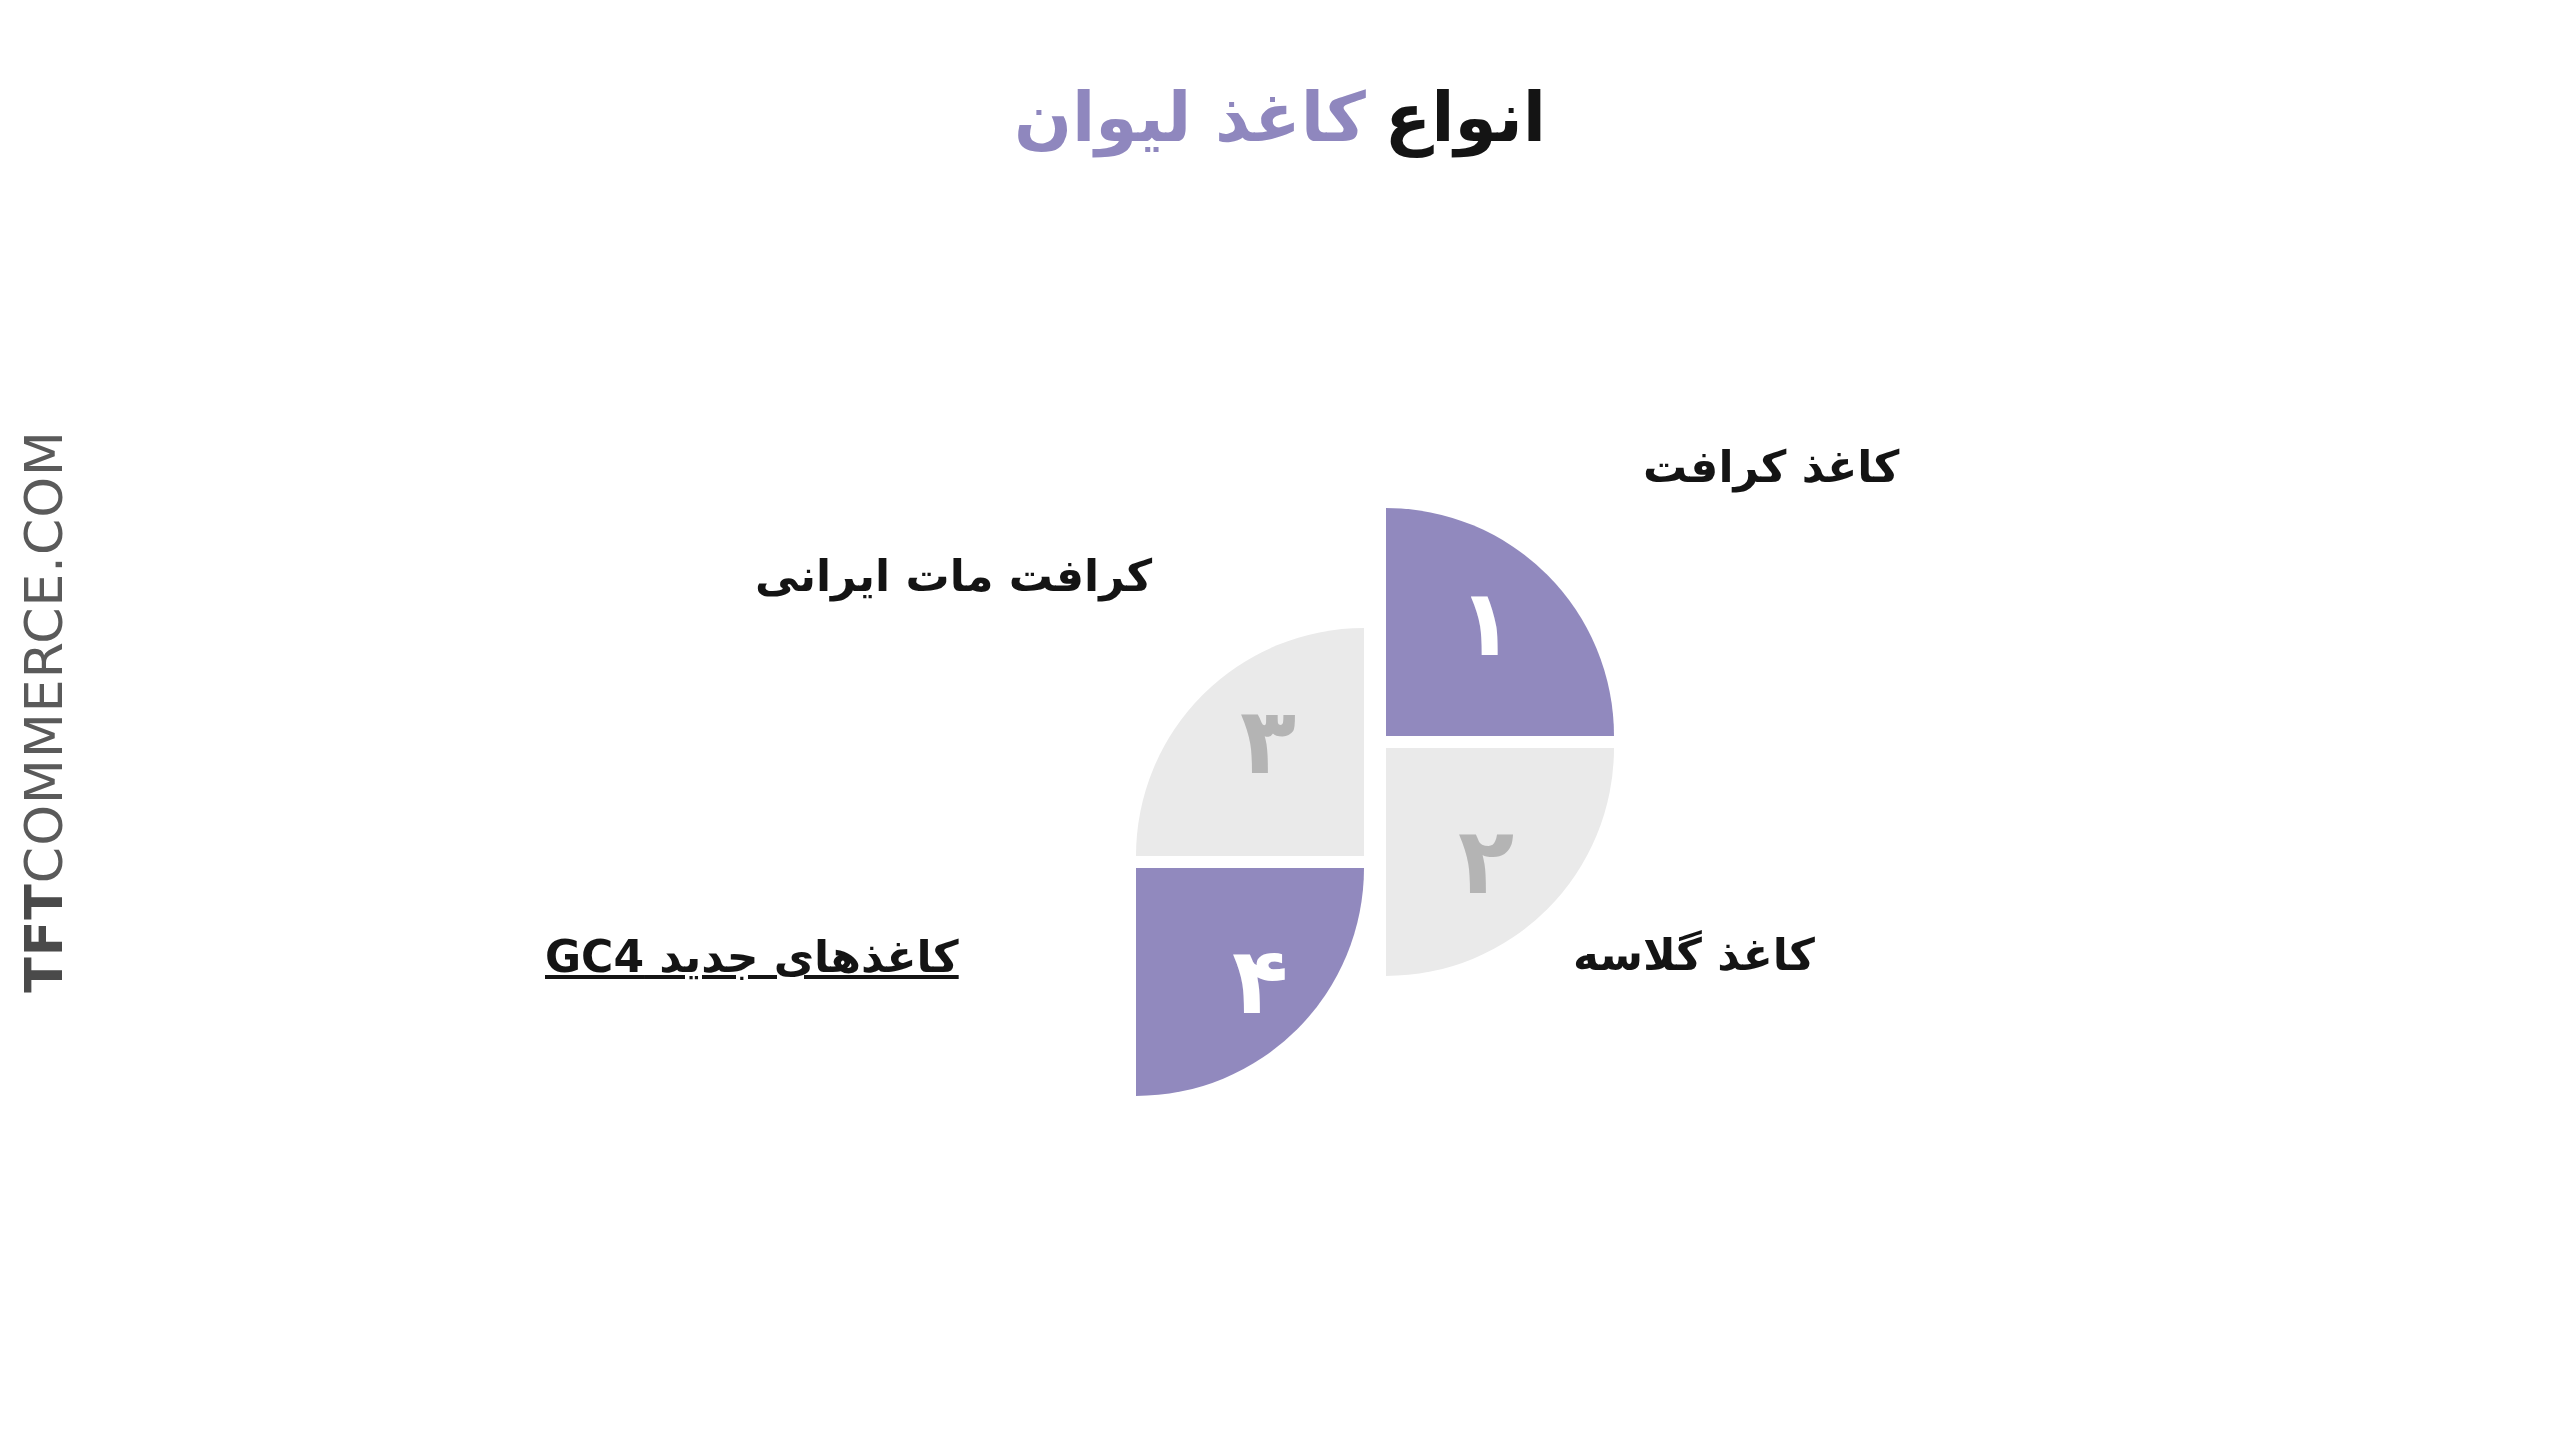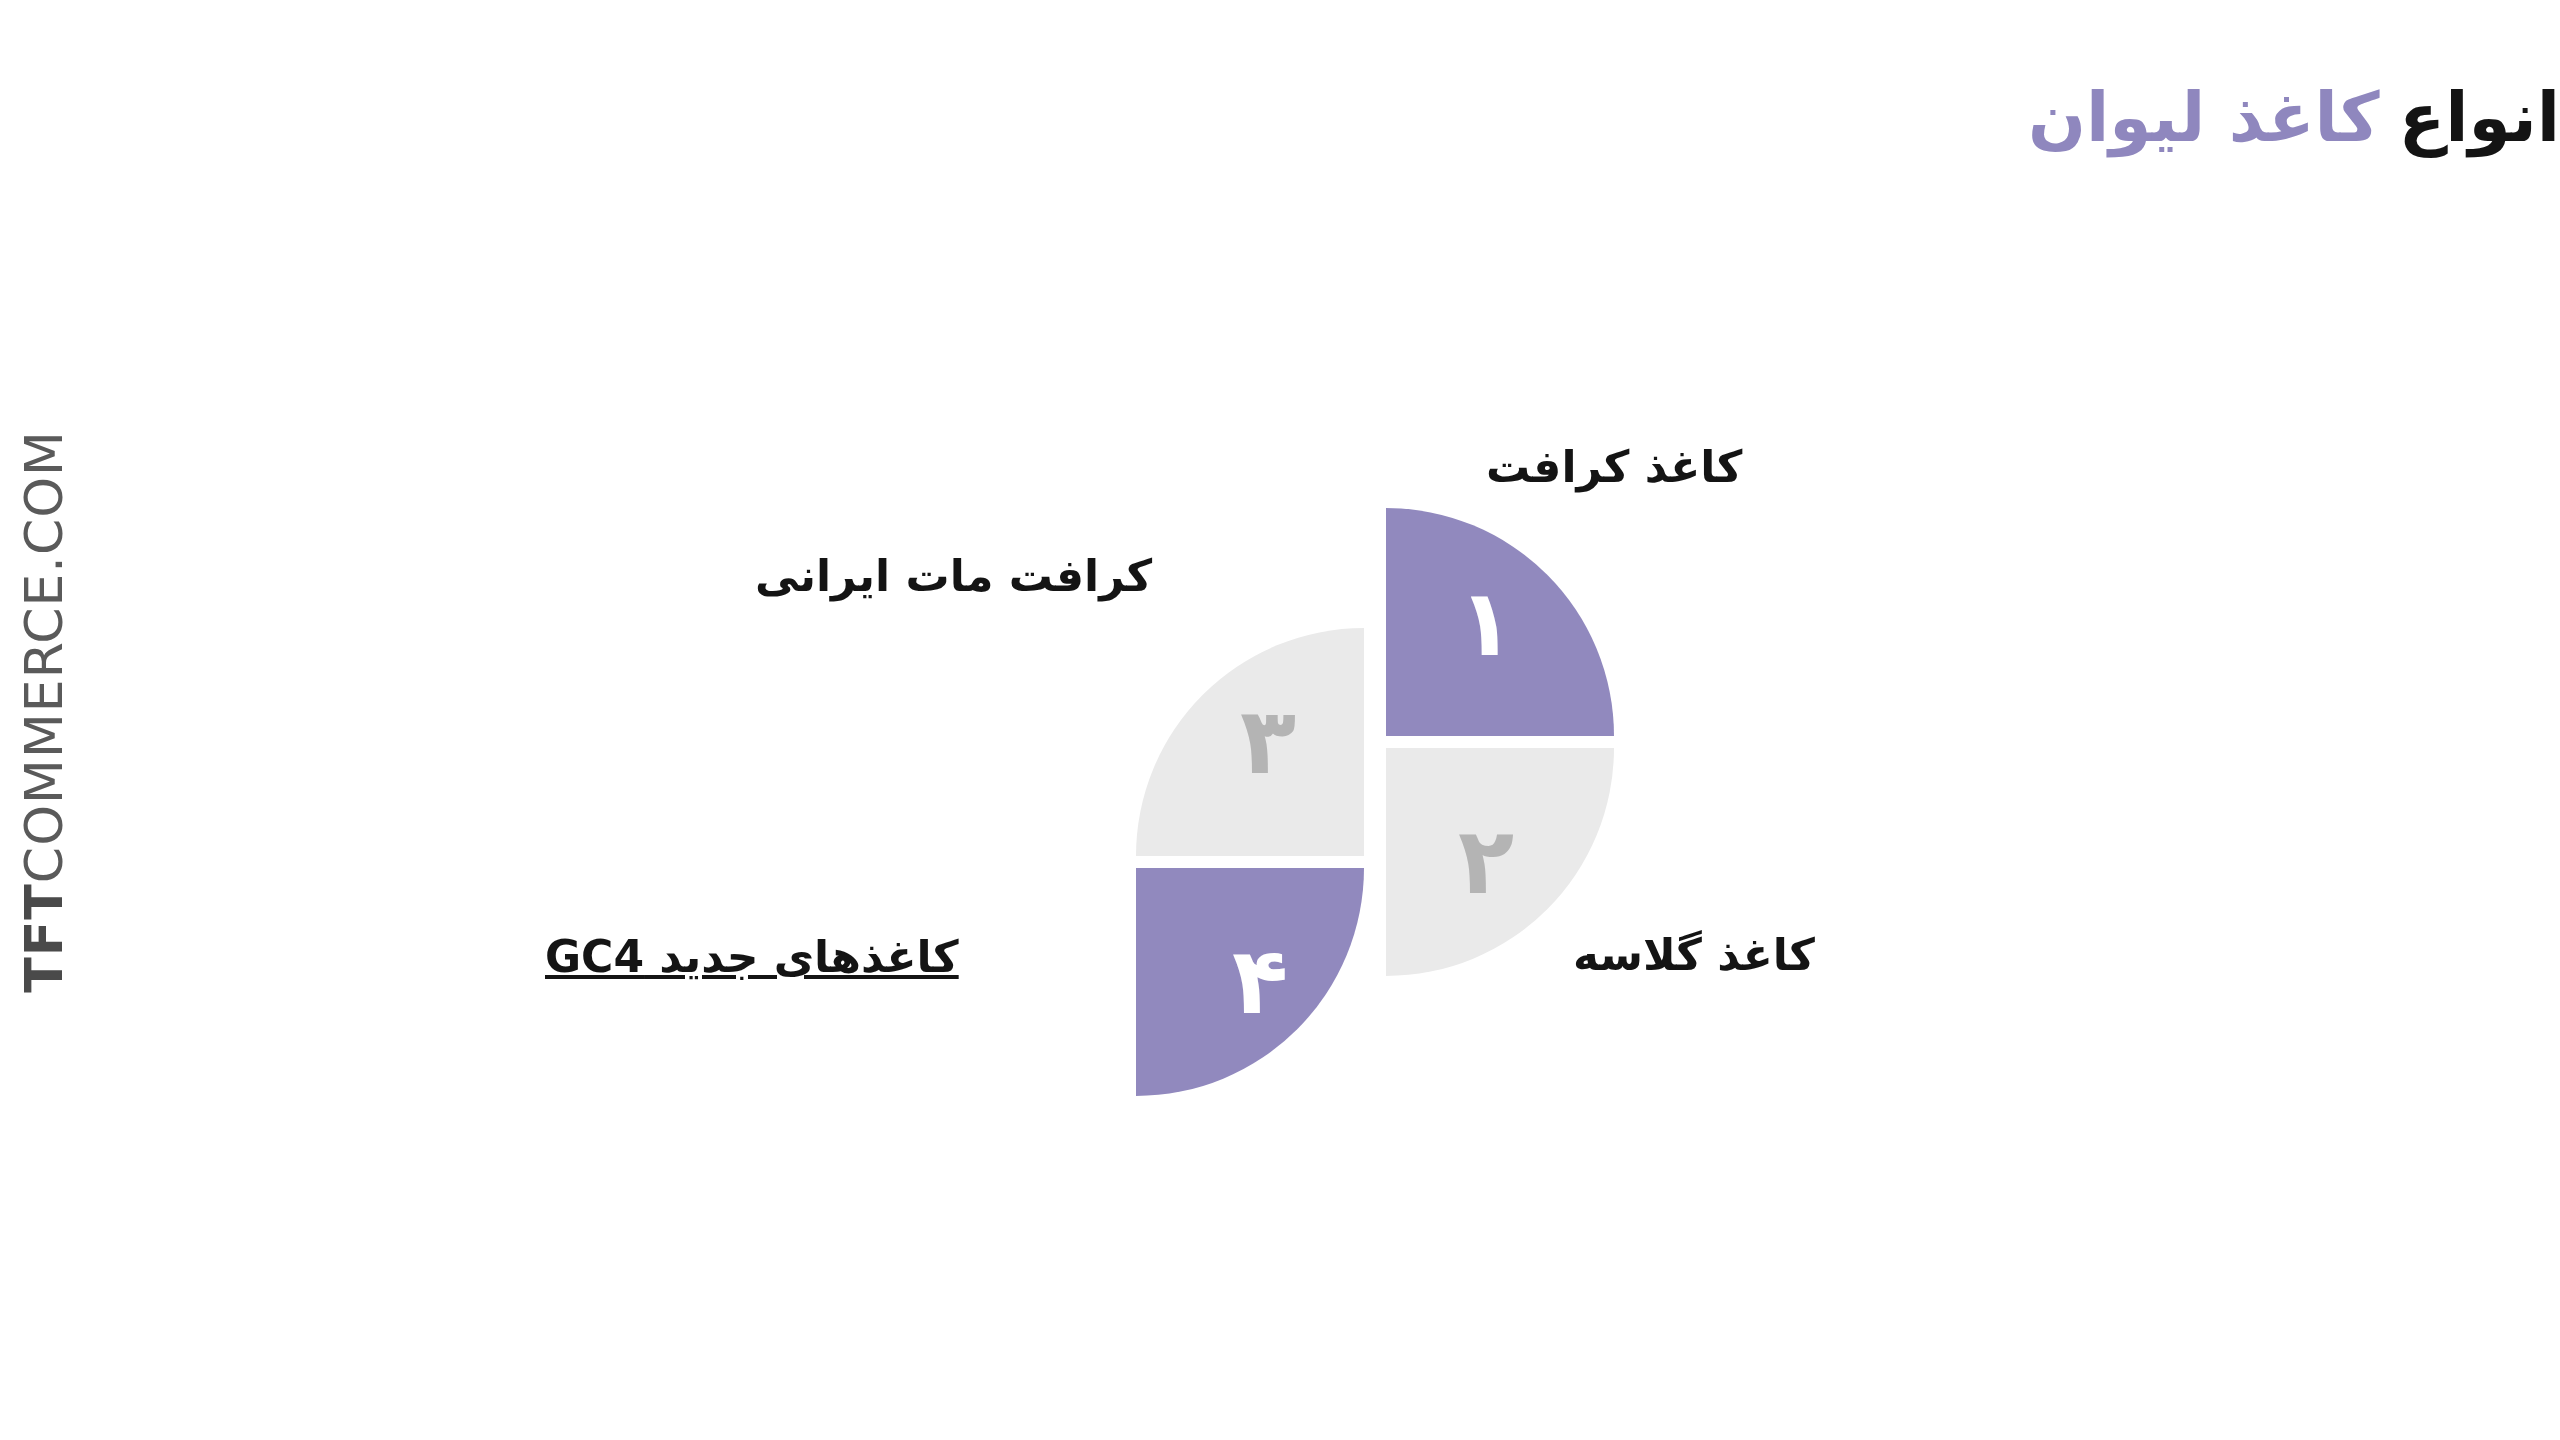--- a/index.html
+++ b/index.html
@@ -15,20 +15,21 @@
     overflow: hidden;
     font-family: "DejaVu Sans", "Liberation Sans", sans-serif;
   }
 
   
   #title-block {
     position: absolute;
     top: 78px;
     left: 0;
     width: 2560px;
+    text-align: center;
     direction: rtl;
     white-space: nowrap;
   }
   .title-plain {
     font-size: 68px;
     font-weight: 700;
     color: #141414;
     letter-spacing: 0px;
   }
   .title-accent {
@@ -117,21 +118,21 @@
   
   .label {
     position: absolute;
     font-size: 44px;
     font-weight: 700;
     color: #141414;
     direction: rtl;
     white-space: nowrap;
     line-height: 1.1;
   }
-  #label-1 { left: 1486px; top: 443px; }
+  #label-1 { left: 1643px; top: 443px; }
   #label-2 { left: 1573px; top: 887px; margin-top: 44px; }
   #label-3 { left: 755px;  top: 552px; }
   #label-4 { left: 545px;  top: 933px; text-decoration: underline; }
 </style>
 </head>
 <body>
 
 <div id="title-block">
   <span class="title-plain">انواع</span>
   <span class="title-accent">کاغذ لیوان</span>

